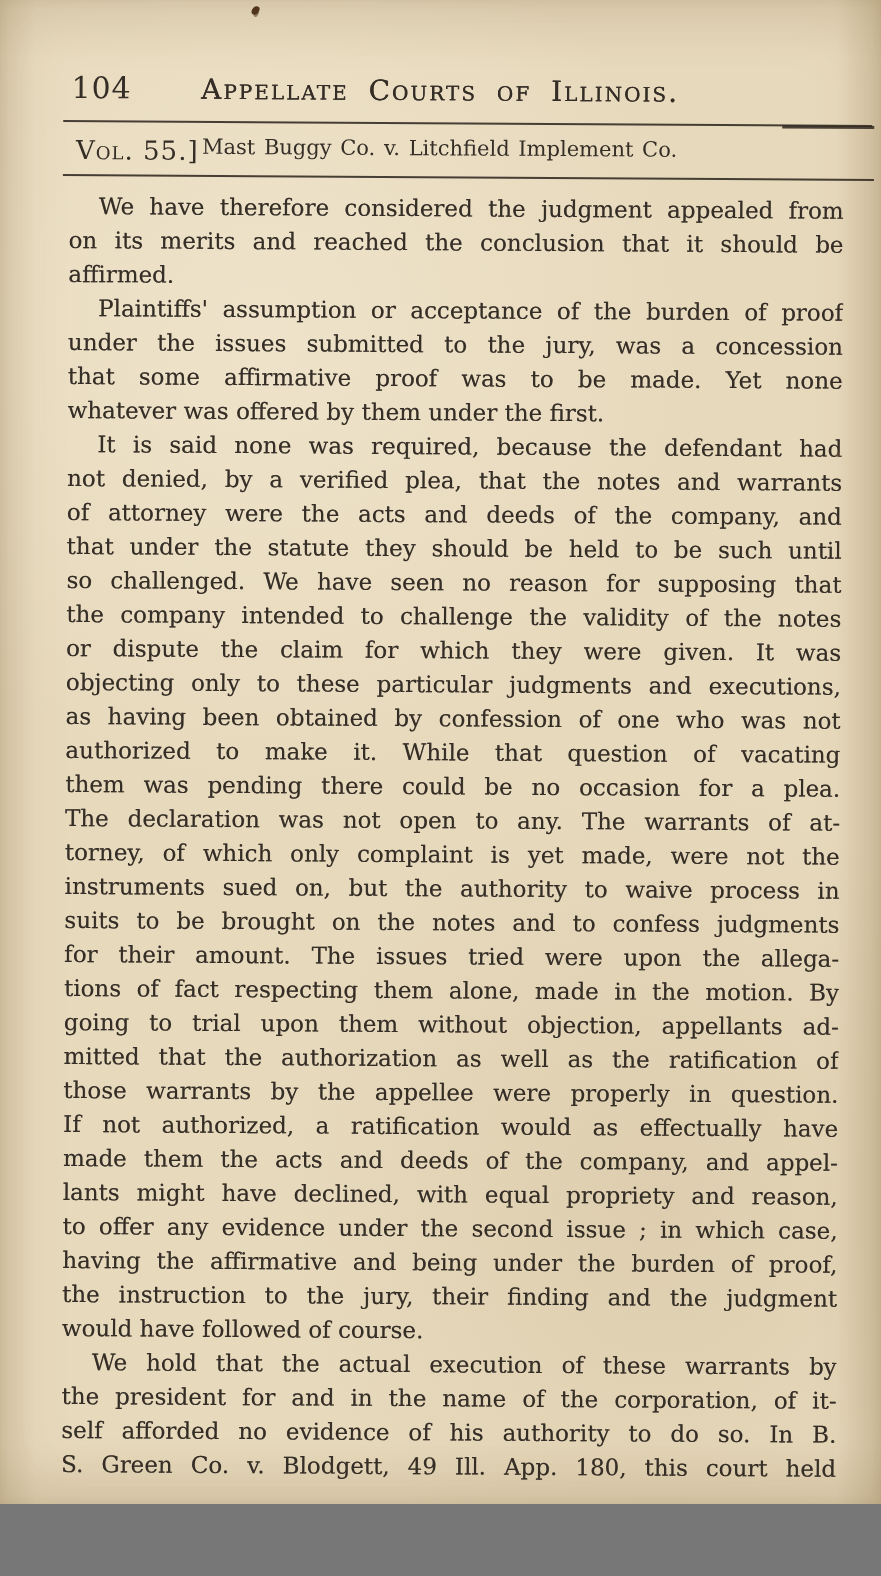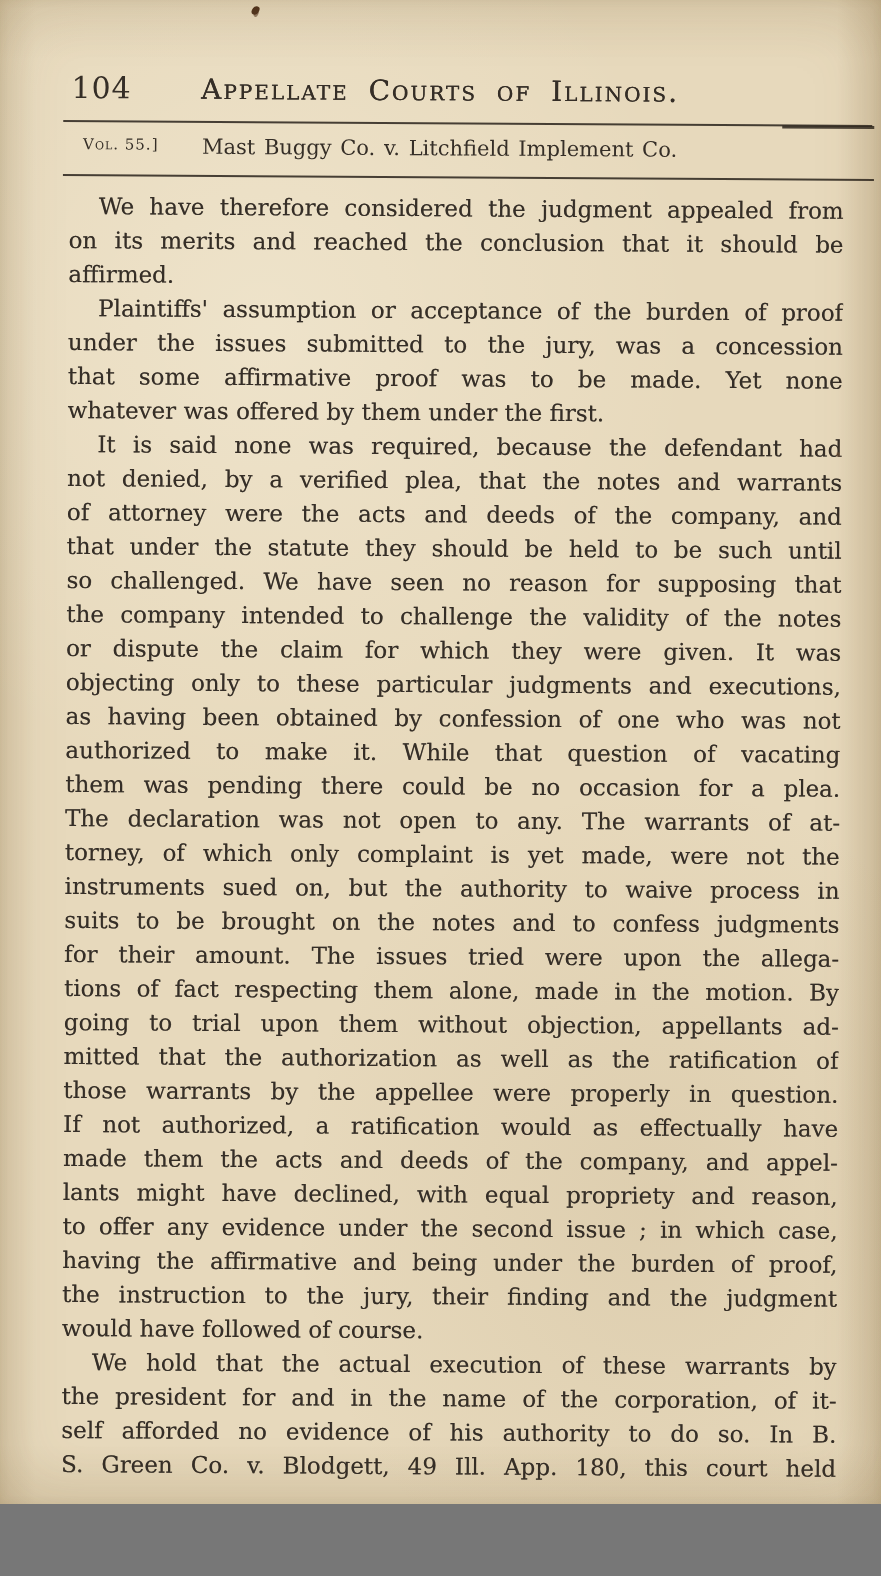--- a/index.html
+++ b/index.html
@@ -68,24 +68,24 @@
     border-top: 3px solid rgba(47,40,32,0.85);
     transform: translateY(-1px);
   }
   .case-row {
     position: relative;
     margin-top: 12px;
     height: 30px;
   }
   .vol-label {
     position: absolute;
-    left: 84px;
+    left: 77px;
     top: 1px;
     font-variant: small-caps;
-    font-size: 15px;
+    font-size: 26px;
     letter-spacing: 1px;
   }
   .case-title {
     text-align: center;
     font-size: 21px;
     word-spacing: 2px;
   }
   .rule-2 { margin: 10px 6px 0 64px; border-top-width: 2.4px; }
   
   .body-text {

